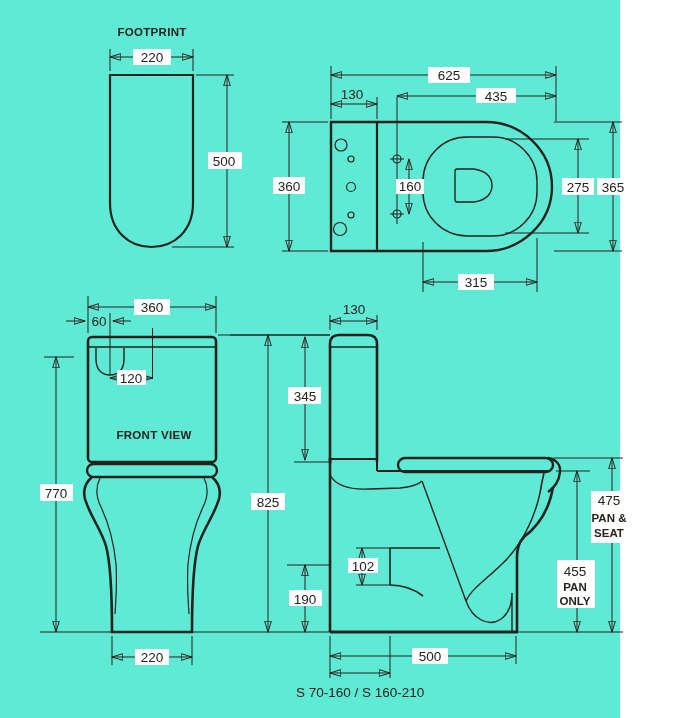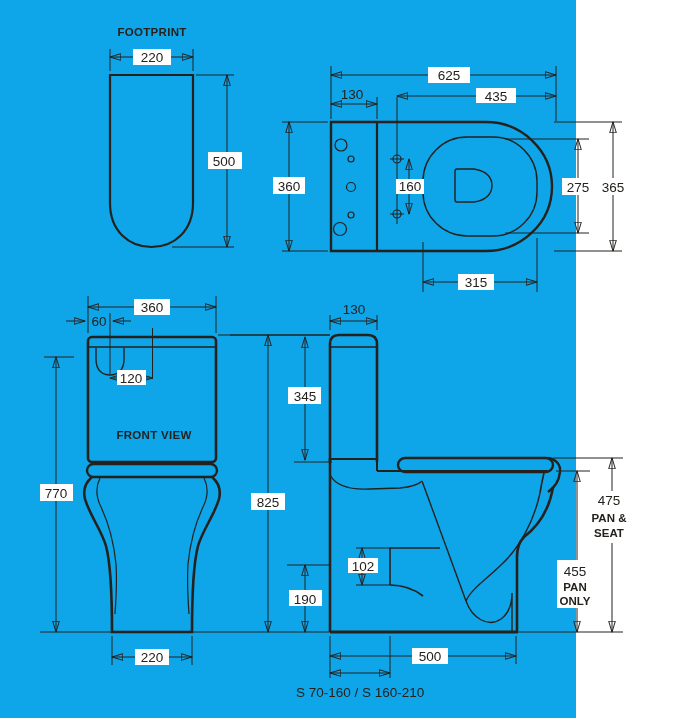--- a/index.html
+++ b/index.html
@@ -1,16 +1,16 @@
 <!DOCTYPE html>
 <html><head>
 <meta charset="utf-8">
 <style>
   html,body{margin:0;padding:0;background:#ffffff;}
-  .stage{width:576px;height:718px;position:relative;background:#0ea5e9;}
+  .stage{width:620px;height:718px;position:relative;background:#5eead4;}
   svg{display:block;}
   line,path,rect.shape,circle{stroke:#25221e;fill:none;stroke-linecap:butt;}
   .w1{stroke-width:1;}
   .w12{stroke-width:1.2;}
   .w14{stroke-width:1.4;}
   .w16{stroke-width:1.6;}
   .w2{stroke-width:2;}
   .w22{stroke-width:2.2;}
   .w24{stroke-width:2.4;}
   .w26{stroke-width:2.6;}

